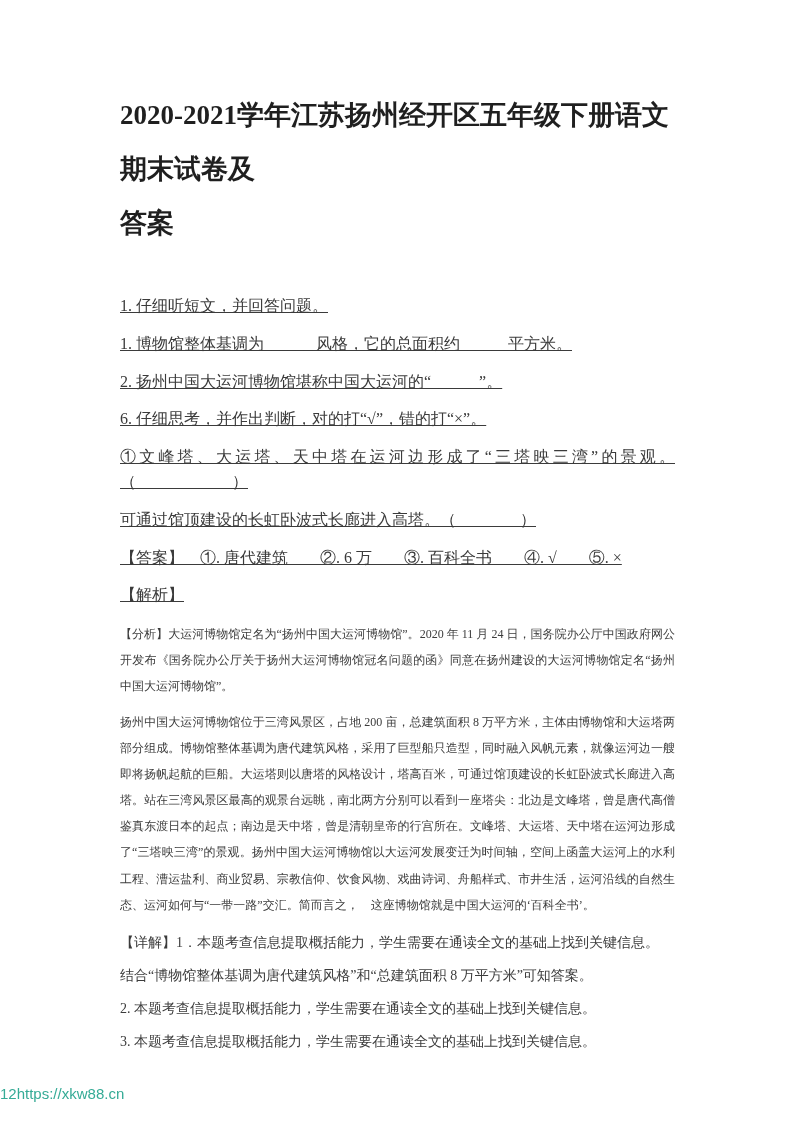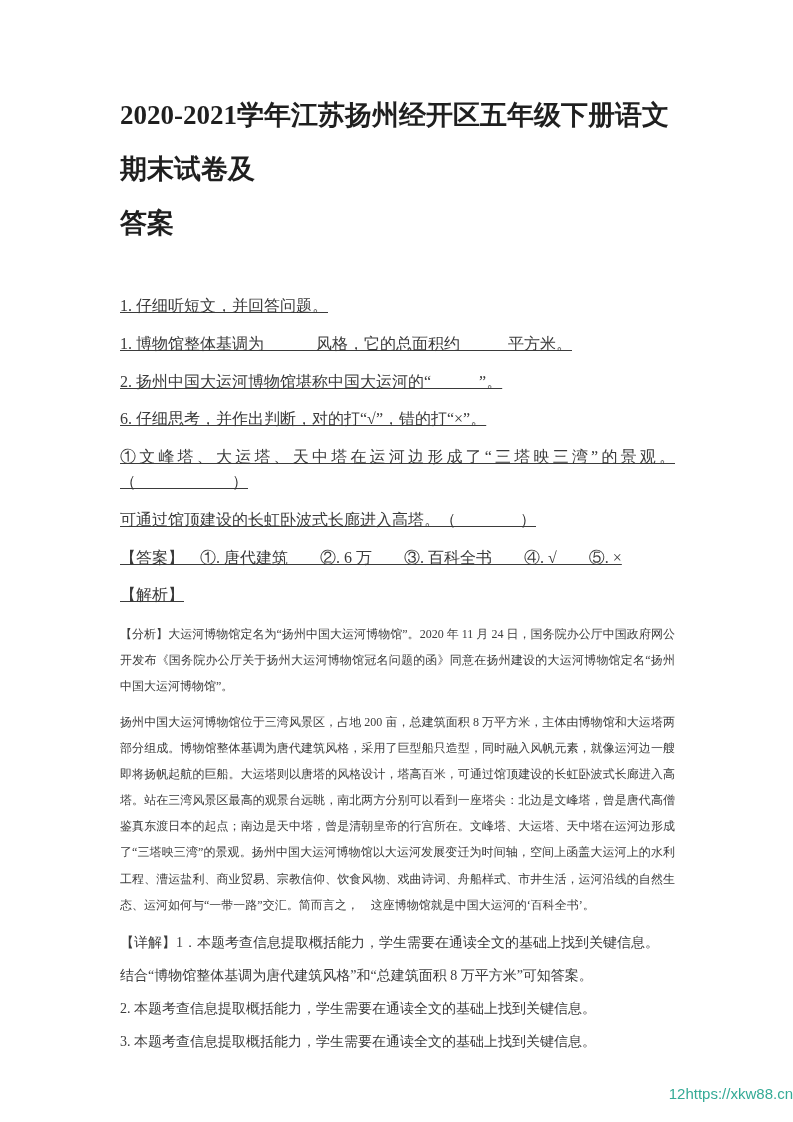--- a/index.html
+++ b/index.html
@@ -46,21 +46,21 @@
     font-size: 14px;
     line-height: 2.35;
     text-align: justify;
     text-justify: inter-ideograph;
   }
   .page-footer {
     position: absolute;
     left: 0;
     bottom: 20px;
     width: 100%;
-    text-align: right;
+    text-align: left;
     font-family: "Liberation Sans", "DejaVu Sans", sans-serif;
     font-size: 15px;
   }
   .page-footer .page-num,
   .page-footer a {
     color: #35ab96;
     text-decoration: none;
   }
 </style>
 </head>

